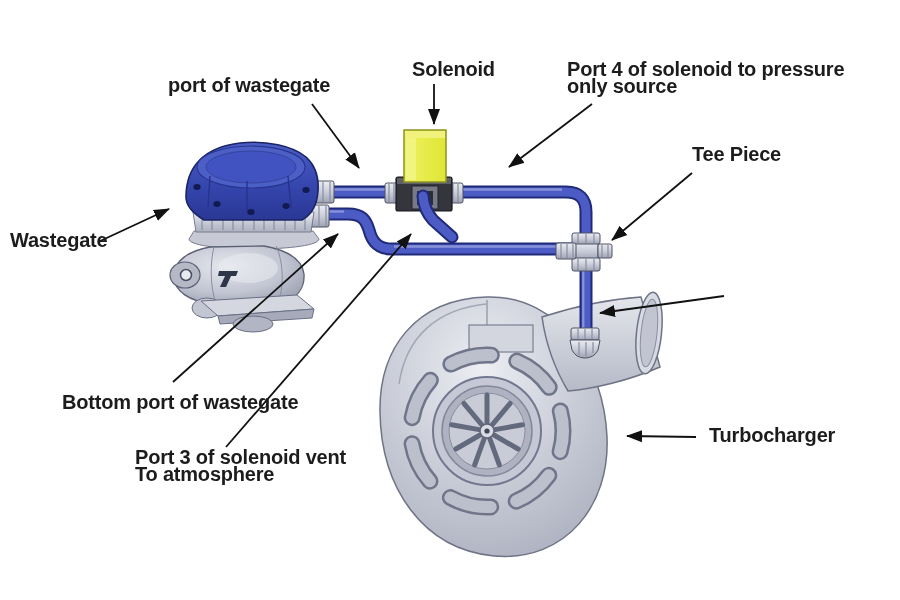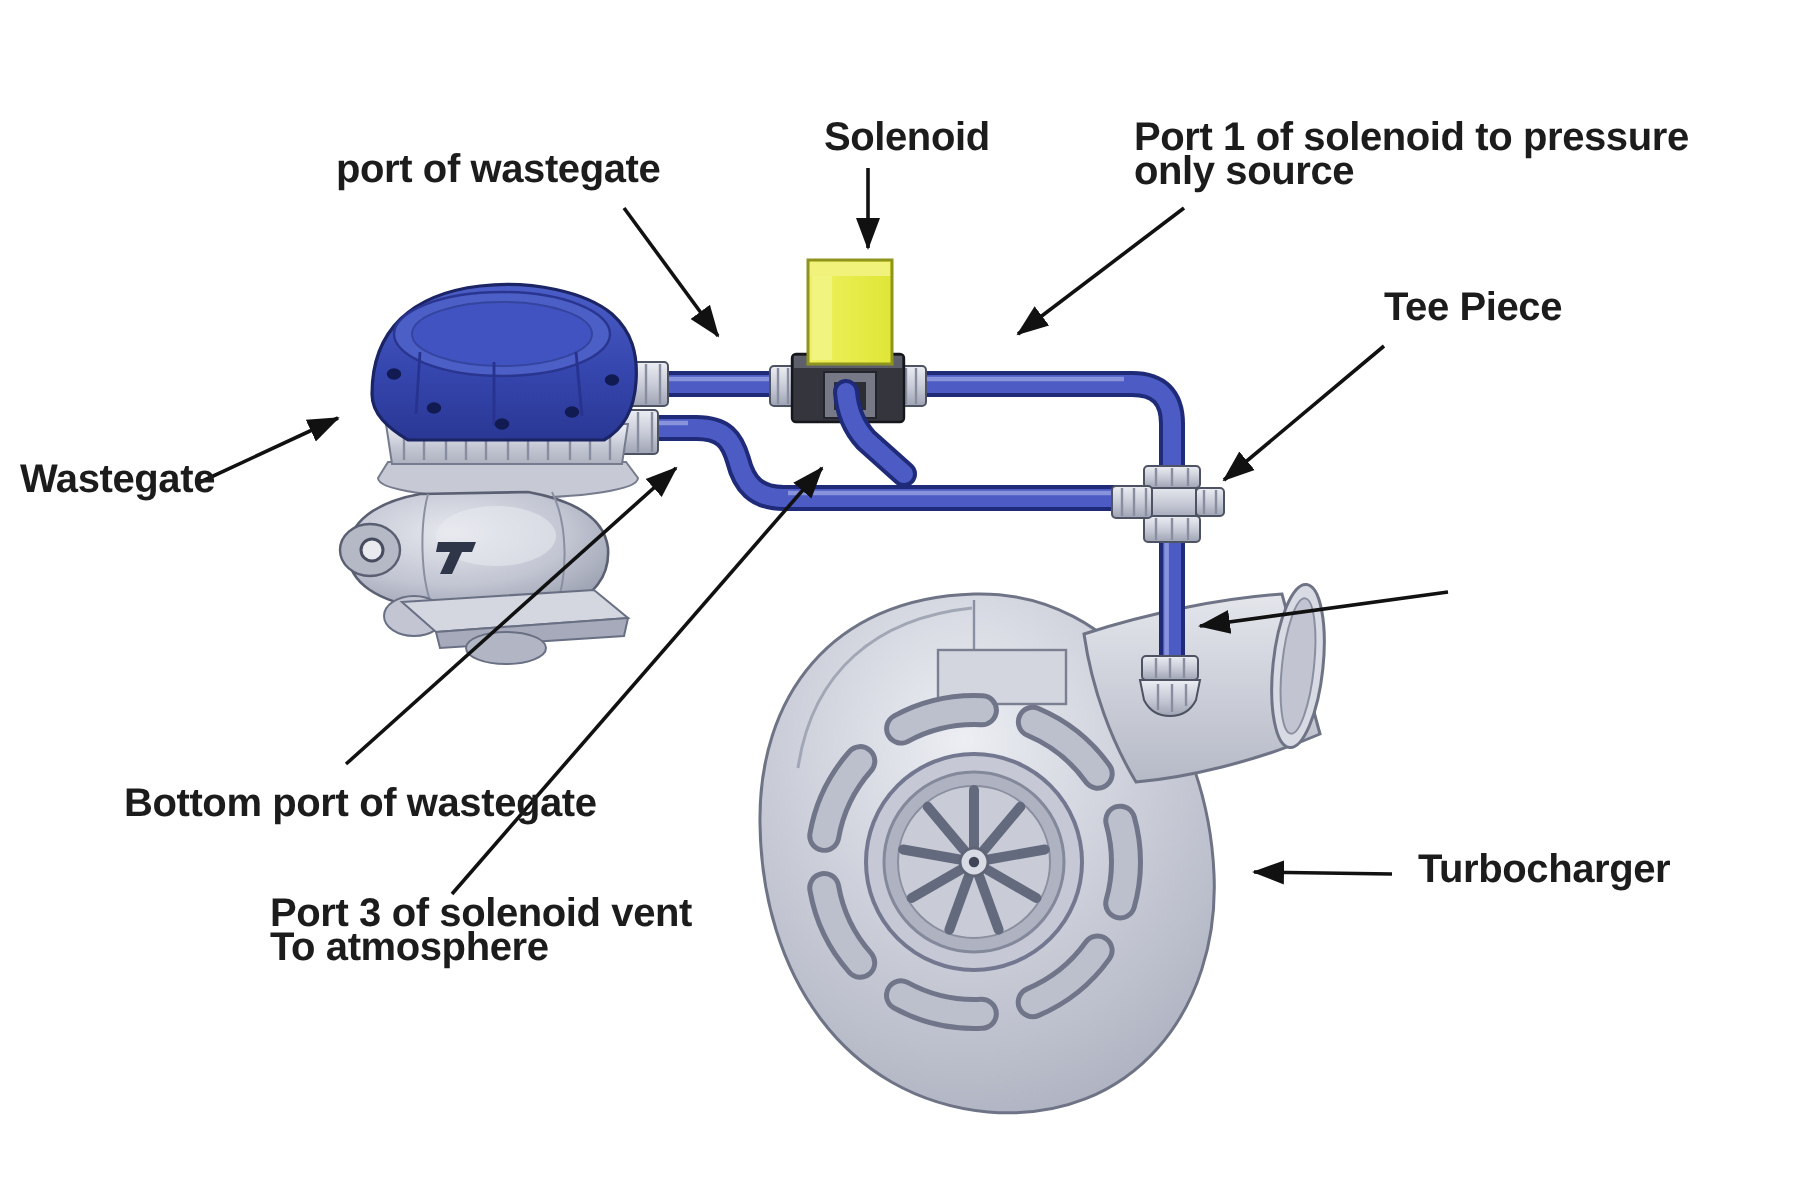--- a/index.html
+++ b/index.html
@@ -201,21 +201,21 @@
     </g>
   </svg>
 
   <div class="lbl" style="left:168px;top:77px">
     <span>port of wastegate</span>
   </div>
   <div class="lbl" style="left:412px;top:61px">
     <span>Solenoid</span>
   </div>
   <div class="lbl" style="left:567px;top:61px">
-    <span>Port 1 of solenoid to pressure</span>
+    <span>Port 4 of solenoid to pressure</span>
     <span>only source</span>
   </div>
   <div class="lbl" style="left:692px;top:146px">
     <span>Tee Piece</span>
   </div>
   <div class="lbl" style="left:10px;top:232px">
     <span>Wastegate</span>
   </div>
   <div class="lbl" style="left:62px;top:394px">
     <span>Bottom port of wastegate</span>

